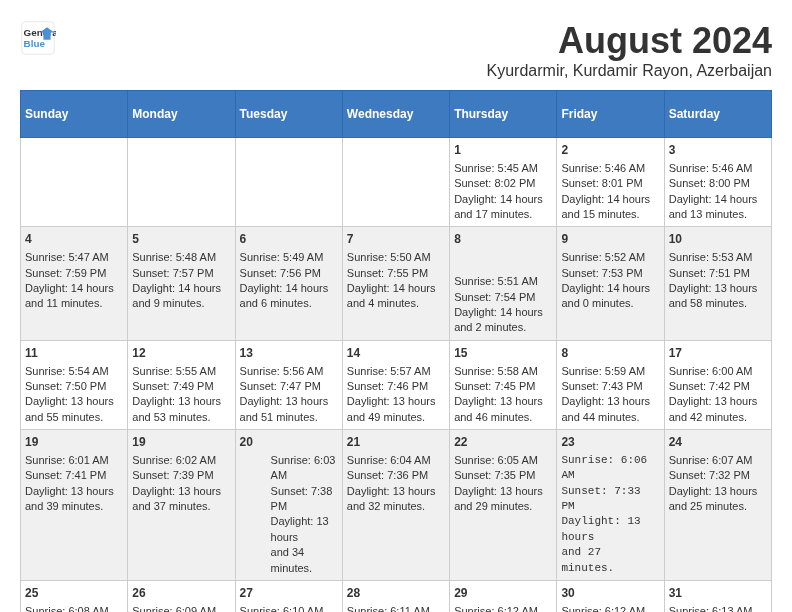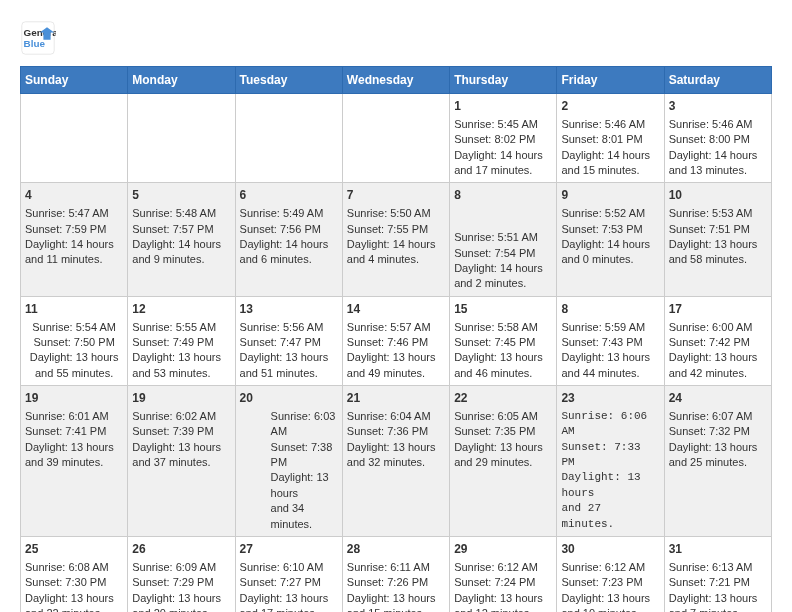--- a/index.html
+++ b/index.html
@@ -39,21 +39,21 @@
       color: #333;
     }
     table {
       width: 100%;
       border-collapse: collapse;
       font-size: 11px;
     }
     thead th {
       background: #3d7abf;
       color: #fff;
-      padding: 6px 4px;
+      padding: 16px 4px;
       text-align: left;
       font-size: 12px;
       font-weight: bold;
       border: 1px solid #2d6aaf;
     }
     tbody td {
       border: 1px solid #ccc;
       padding: 4px;
       vertical-align: top;
       width: calc(100%/7);
@@ -87,20 +87,24 @@
 
 <div class="header">
   <div class="logo">
     <svg class="logo-icon" viewBox="0 0 40 40">
       <rect x="2" y="2" width="36" height="36" rx="4" fill="#fff" stroke="#ccc" stroke-width="0.5"></rect>
       <text x="4" y="18" font-family="Arial" font-size="11" font-weight="bold" fill="#333">General</text>
       <text x="4" y="30" font-family="Arial" font-size="11" font-weight="bold" fill="#4a90d9">Blue</text>
       <polygon points="30,8 38,14 34,14 34,22 26,22 26,14 22,14" fill="#4a90d9"></polygon>
     </svg>
   </div>
+  <div class="title-block">
+    <h1>August 2024</h1>
+    <h2>Kyurdarmir, Kurdamir Rayon, Azerbaijan</h2>
+  </div>
 </div>
 
 <table>
   <thead>
     <tr id="days-header">
         <th>Sunday</th>
         <th>Monday</th>
         <th>Tuesday</th>
         <th>Wednesday</th>
         <th>Thursday</th>
@@ -183,21 +187,21 @@
           <span class="day-number">10</span>
           <div class="day-info" style="white-space: pre-line;">Sunrise: 5:53 AM
 Sunset: 7:51 PM
 Daylight: 13 hours
 and 58 minutes.</div>
         </td>
       </tr>
       <tr>
         <td>
           <span class="day-number">11</span>
-          <div class="day-info" style="white-space: pre-line; text-align: center;">Sunrise: 5:54 AM
+          <div class="day-info" style="white-space: pre-line;">Sunrise: 5:54 AM
 Sunset: 7:50 PM
 Daylight: 13 hours
 and 55 minutes.</div>
         </td>
         <td>
           <span class="day-number">12</span>
           <div class="day-info" style="white-space: pre-line;">Sunrise: 5:55 AM
 Sunset: 7:49 PM
 Daylight: 13 hours
 and 53 minutes.</div>

